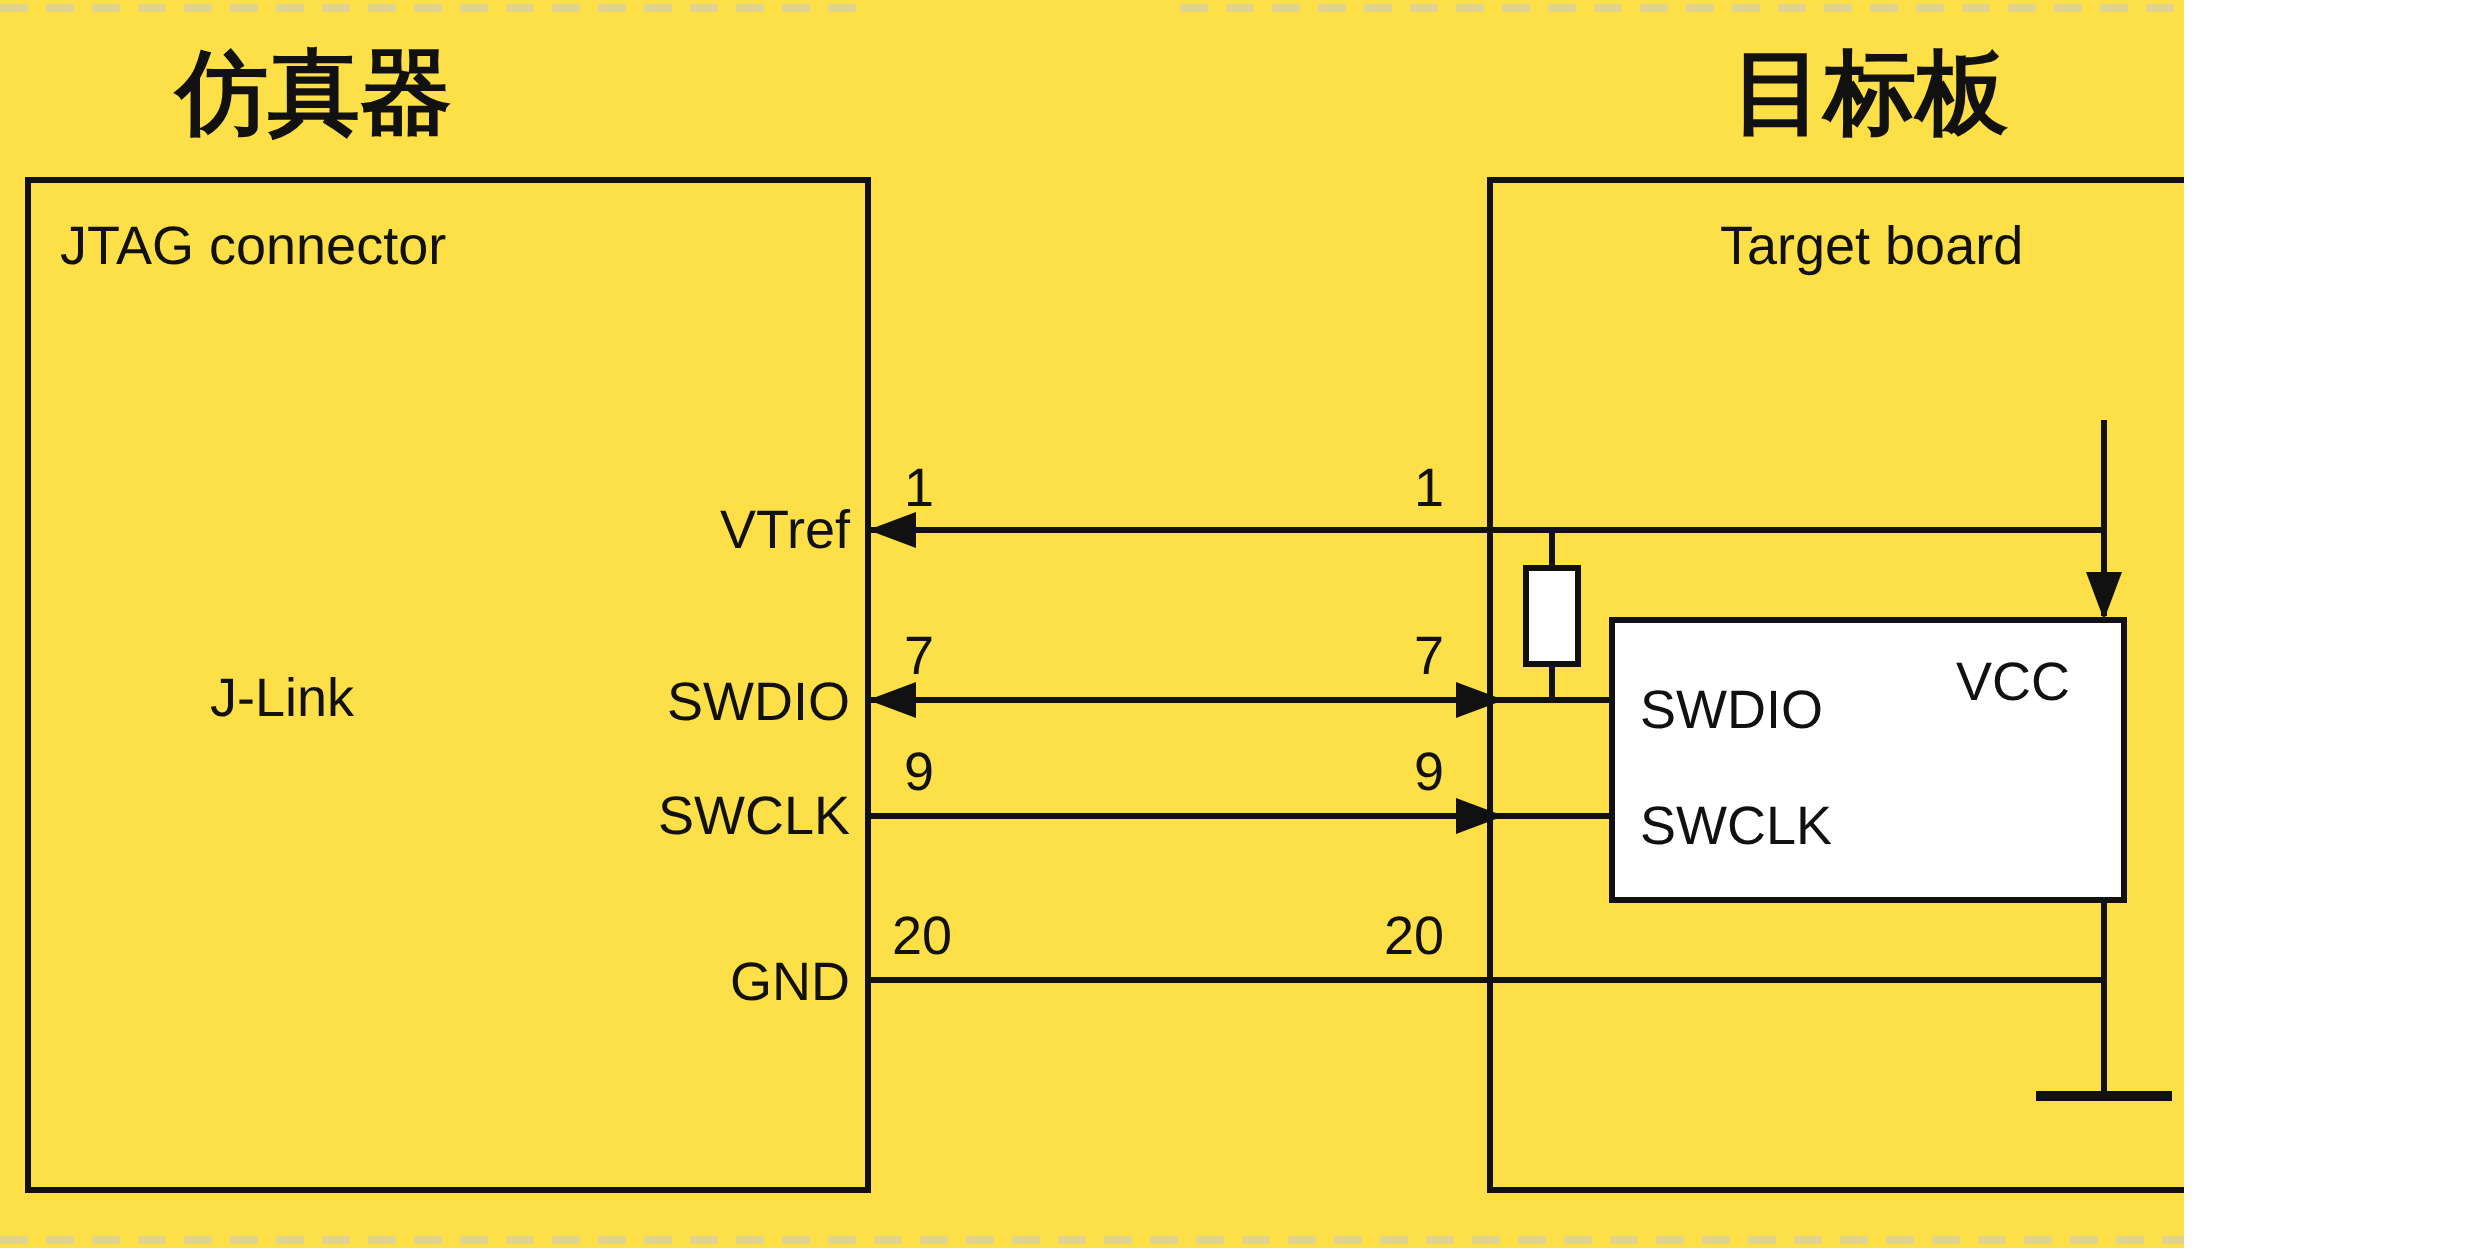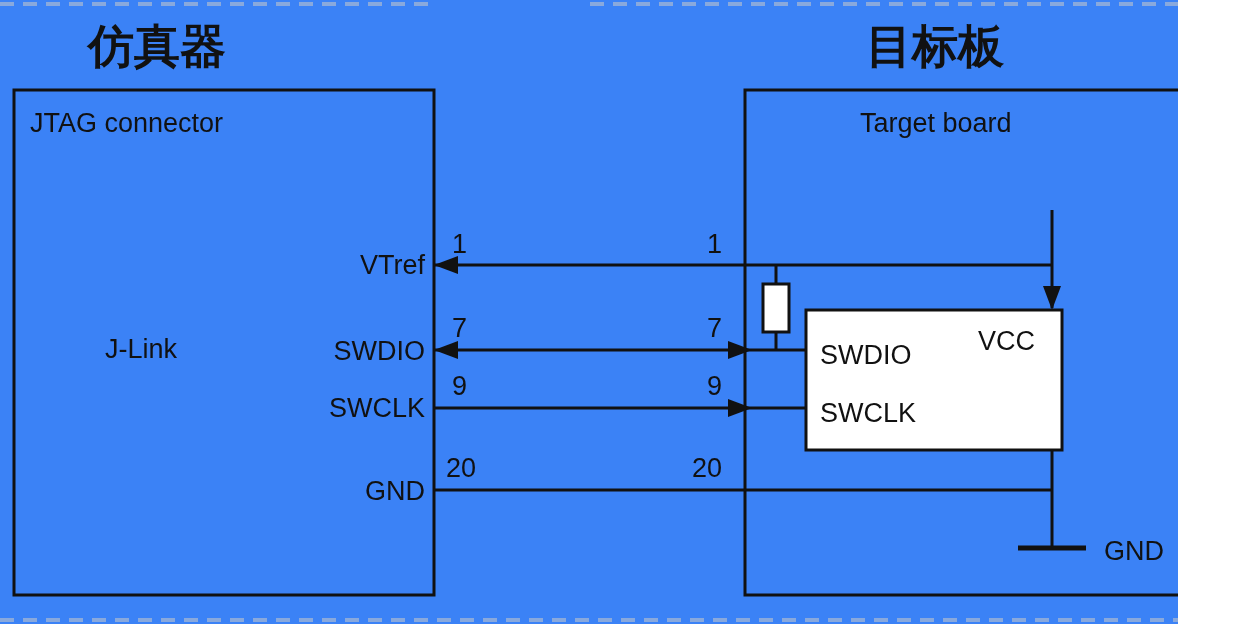--- a/index.html
+++ b/index.html
@@ -2,23 +2,23 @@
 <html><head>
 <meta charset="utf-8">
 <style>
   html, body {
     margin: 0;
     padding: 0;
     background: #ffffff;
   }
   .stage {
     position: relative;
-    width: 1178px;
+    width: 1092px;
     height: 624px;
-    background: #3b82f6;
+    background: #fde047;
     overflow: hidden;
   }
   svg text {
     font-family: "Liberation Sans", "DejaVu Sans", sans-serif;
     fill: #111111;
   }
   .cn-header { font-size: 46px; font-weight: bold; }
   .lbl { font-size: 27px; }
   .num { font-size: 27px; }
   .wire { stroke: #111111; stroke-width: 3; fill: none; }

